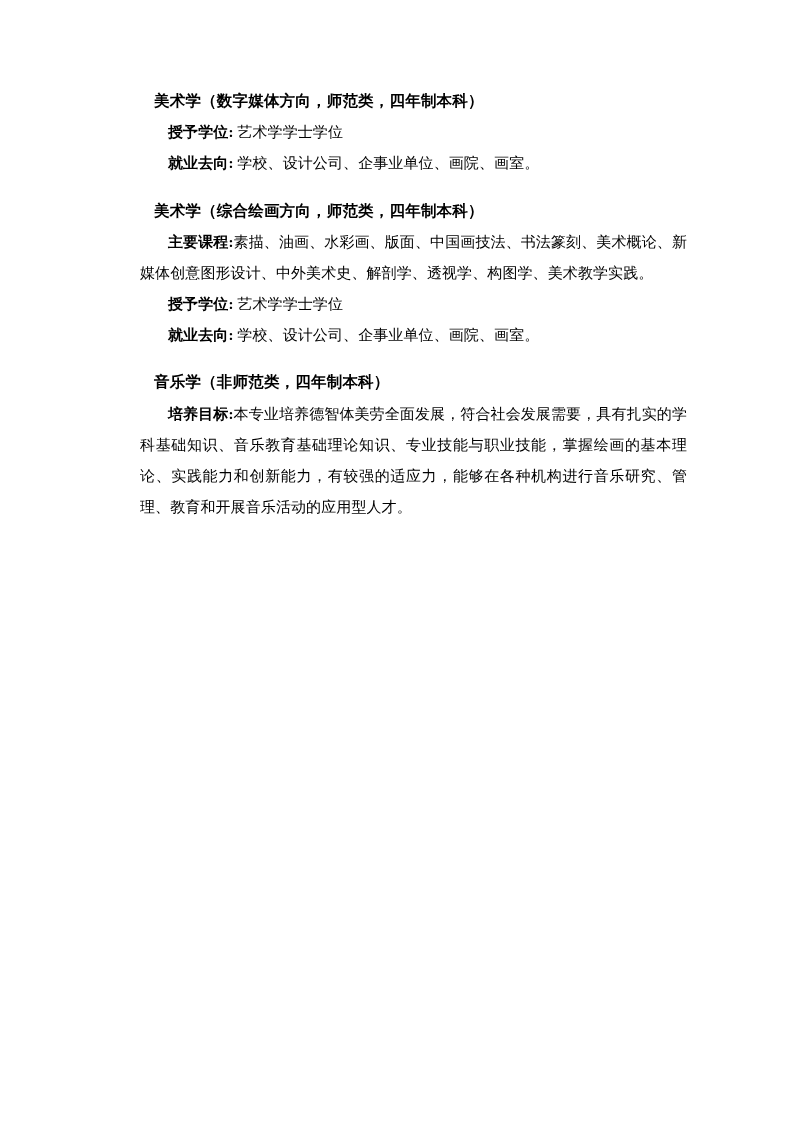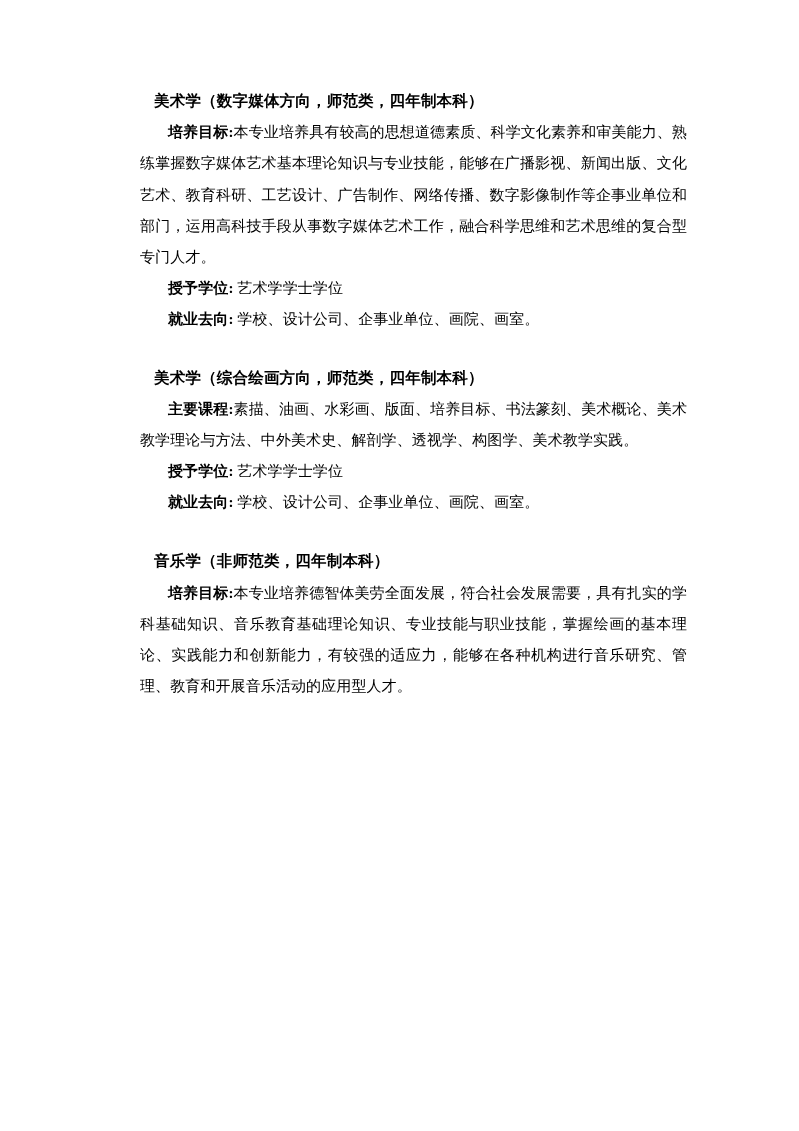--- a/index.html
+++ b/index.html
@@ -22,21 +22,21 @@
     box-sizing: border-box;
     padding: 86px 112px 60px 140px;
   }
   .doc-body {
     width: 100%;
   }
   .section {
     margin-bottom: 0;
   }
   .section + .section {
-    margin-top: 28px;
+    margin-top: 16px;
   }
   h2.section-title {
     font-size: 15.5px;
     font-weight: bold;
     line-height: 1.9;
     margin: 0 0 2px 0;
     text-indent: 14px;
     letter-spacing: 0.2px;
   }
   p.para {
@@ -55,28 +55,27 @@
   }
 </style>
 </head>
 <body>
 
 <div class="page">
   <div class="doc-body">
 
     <div class="section">
       <h2 class="section-title">美术学（数字媒体方向，师范类，四年制本科）</h2>
-      <p class="para indent"><span class="lbl">培养目标:</span><span>本专业培养具有较高的思想道德素质、科学文化素养和审美能力、熟练掌握数字媒体艺术基本理论知识与专业技能，能够在广播影视、新闻出版、文化艺术、教育科研、工艺设计、广告制作、网络传播、数字影像制作等企事业单位和部门，运用高科技手段从事数字媒体艺术工作，融合科学思维和艺术思维的复合型专门人才。</span></p>
       <p class="para indent"><span class="lbl">授予学位:</span>&nbsp;<span>艺术学学士学位</span></p>
       <p class="para indent"><span class="lbl">就业去向:</span>&nbsp;<span>学校、设计公司、企事业单位、画院、画室。</span></p>
     </div>
 
     <div class="section">
       <h2 class="section-title">美术学（综合绘画方向，师范类，四年制本科）</h2>
-      <p class="para indent"><span class="lbl">主要课程:</span><span>素描、油画、水彩画、版面、培养目标、书法篆刻、美术概论、美术教学理论与方法、中外美术史、解剖学、透视学、构图学、美术教学实践。</span></p>
+      <p class="para indent"><span class="lbl">主要课程:</span><span>素描、油画、水彩画、版面、中国画技法、书法篆刻、美术概论、新媒体创意图形设计、中外美术史、解剖学、透视学、构图学、美术教学实践。</span></p>
       <p class="para indent"><span class="lbl">授予学位:</span>&nbsp;<span>艺术学学士学位</span></p>
       <p class="para indent"><span class="lbl">就业去向:</span>&nbsp;<span>学校、设计公司、企事业单位、画院、画室。</span></p>
     </div>
 
     <div class="section">
       <h2 class="section-title">音乐学（非师范类，四年制本科）</h2>
       <p class="para indent"><span class="lbl">培养目标:</span><span>本专业培养德智体美劳全面发展，符合社会发展需要，具有扎实的学科基础知识、音乐教育基础理论知识、专业技能与职业技能，掌握绘画的基本理论、实践能力和创新能力，有较强的适应力，能够在各种机构进行音乐研究、管理、教育和开展音乐活动的应用型人才。</span></p>
     </div>
 
   </div>

